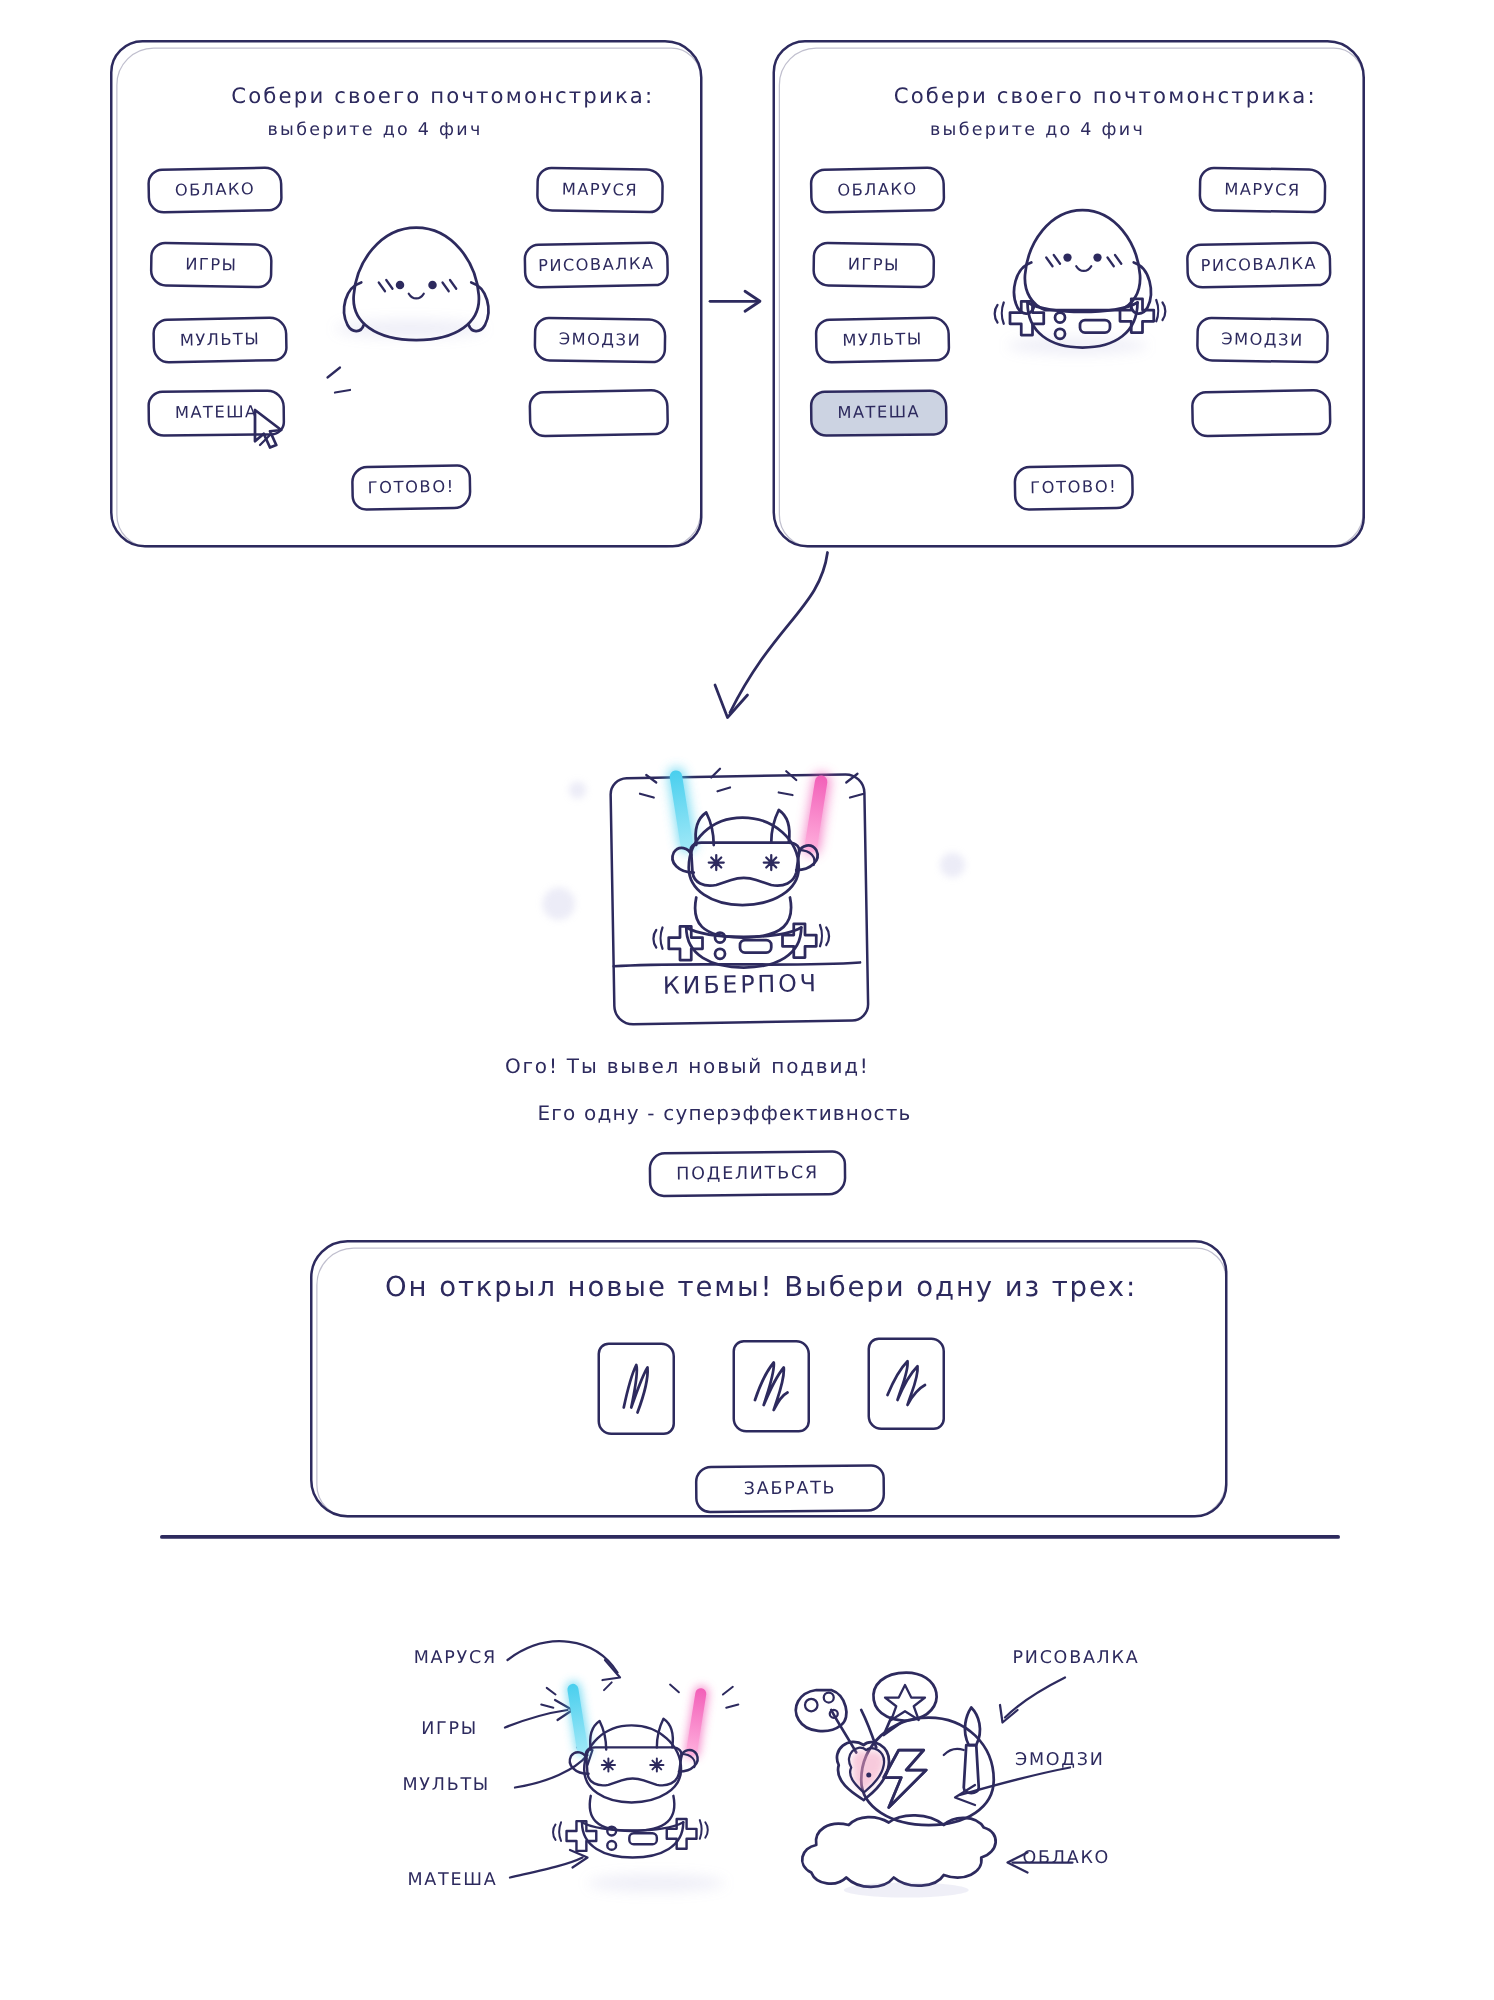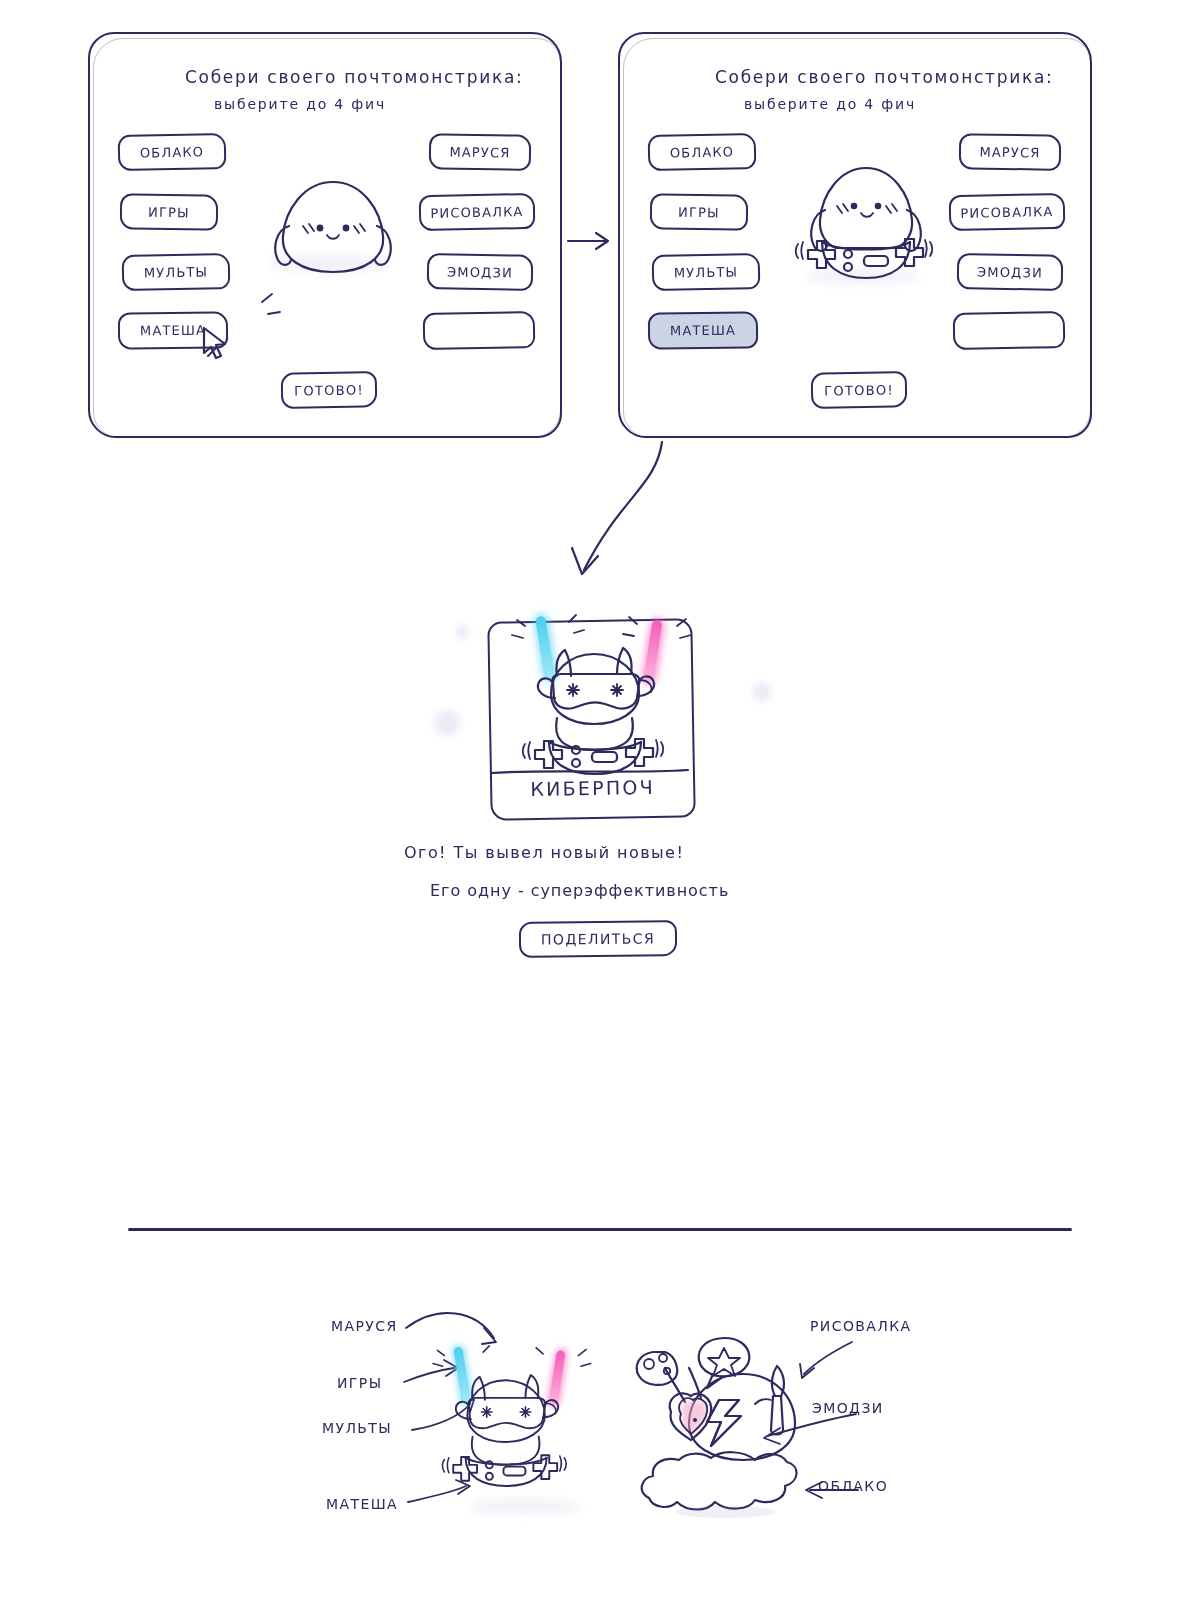--- a/index.html
+++ b/index.html
@@ -235,25 +235,46 @@
     <path class="ink" d="M54 142 C72 152 128 152 146 142"></path>
     <circle class="ink" cx="81" cy="150" r="4"></circle>
     <circle class="ink" cx="81" cy="163" r="4"></circle>
     <rect class="ink" x="97" y="152" width="25" height="10" rx="4"></rect>
     <path class="ink" d="M40 150 h9 v-9 h9 v9 h9 v9 h-9 v9 h-9 v-9 h-9 z"></path>
     <path class="ink-thin" d="M30 144 c-3 4 -3 10 0 14 M35 142 c-2 5 -2 12 0 17"></path>
     <path class="ink" d="M131 148 h9 v-9 h9 v9 h9 v9 h-9 v9 h-9 v-9 h-9 z"></path>
     <path class="ink-thin" d="M166 142 c3 4 3 10 0 14 M161 140 c2 5 2 12 0 17"></path>
   </svg>
 
-  <div class="abs hw" style="left:404px;top:843px;font-size:16px;letter-spacing:.09em;">Ого! Ты вывел  новый  новые!</div>
+  <div class="abs hw" style="left:404px;top:843px;font-size:16px;letter-spacing:.09em;">Ого! Ты вывел  новый  подвид!</div>
   <div class="abs hw" style="left:430px;top:881px;font-size:16px;letter-spacing:.06em;">Его одну - суперэффективность</div>
 
   <div class="btn" style="left:519px;top:921px;width:154px;height:32px;transform:rotate(-.6deg);font-size:14px;">ПОДЕЛИТЬСЯ</div>
 
+  <div class="panel" style="left:248px;top:992px;width:730px;height:218px;border-radius:30px 26px 26px 30px;">
+    <div class="abs hw" style="left:58px;top:24px;font-size:22px;letter-spacing:.07em;">Он открыл новые темы! Выбери одну из трех:</div>
+
+    <div class="swatch" style="left:228px;top:80px;">
+      <svg width="58" height="70" viewBox="0 0 58 70">
+        <path class="ink" d="M19 50 C22 36 26 22 29 16 C31 22 27 40 25 50 C30 36 34 24 38 18 C39 30 33 46 30 54"></path>
+      </svg>
+    </div>
+    <div class="swatch" style="left:336px;top:78px;">
+      <svg width="58" height="70" viewBox="0 0 58 70">
+        <path class="ink" d="M16 46 C20 34 26 22 31 16 C32 24 26 40 23 50 C28 38 34 26 39 20 C40 30 34 44 31 54 C34 48 38 42 42 40"></path>
+      </svg>
+    </div>
+    <div class="swatch" style="left:444px;top:76px;">
+      <svg width="58" height="70" viewBox="0 0 58 70">
+        <path class="ink" d="M14 44 C19 32 25 22 30 17 C31 25 25 38 22 48 C27 36 33 26 38 21 C39 30 33 42 30 52 C34 44 40 38 44 36"></path>
+      </svg>
+    </div>
+
+    <div class="btn" style="left:306px;top:178px;width:148px;height:34px;transform:rotate(-.5deg);font-size:14px;">ЗАБРАТЬ</div>
+  </div>
 
   <div class="divider" style="left:128px;top:1228px;width:944px;"></div>
 
   <div class="legend-label" style="left:331px;top:1318px;">МАРУСЯ</div>
   <div class="legend-label" style="left:337px;top:1375px;">ИГРЫ</div>
   <div class="legend-label" style="left:322px;top:1420px;">МУЛЬТЫ</div>
   <div class="legend-label" style="left:326px;top:1496px;">МАТЕША</div>
 
   <svg class="abs" style="left:398px;top:1300px;" width="120" height="220" viewBox="0 0 120 220">
     <path class="ink-thin" d="M8 28 C40 4 78 10 96 38"></path>

